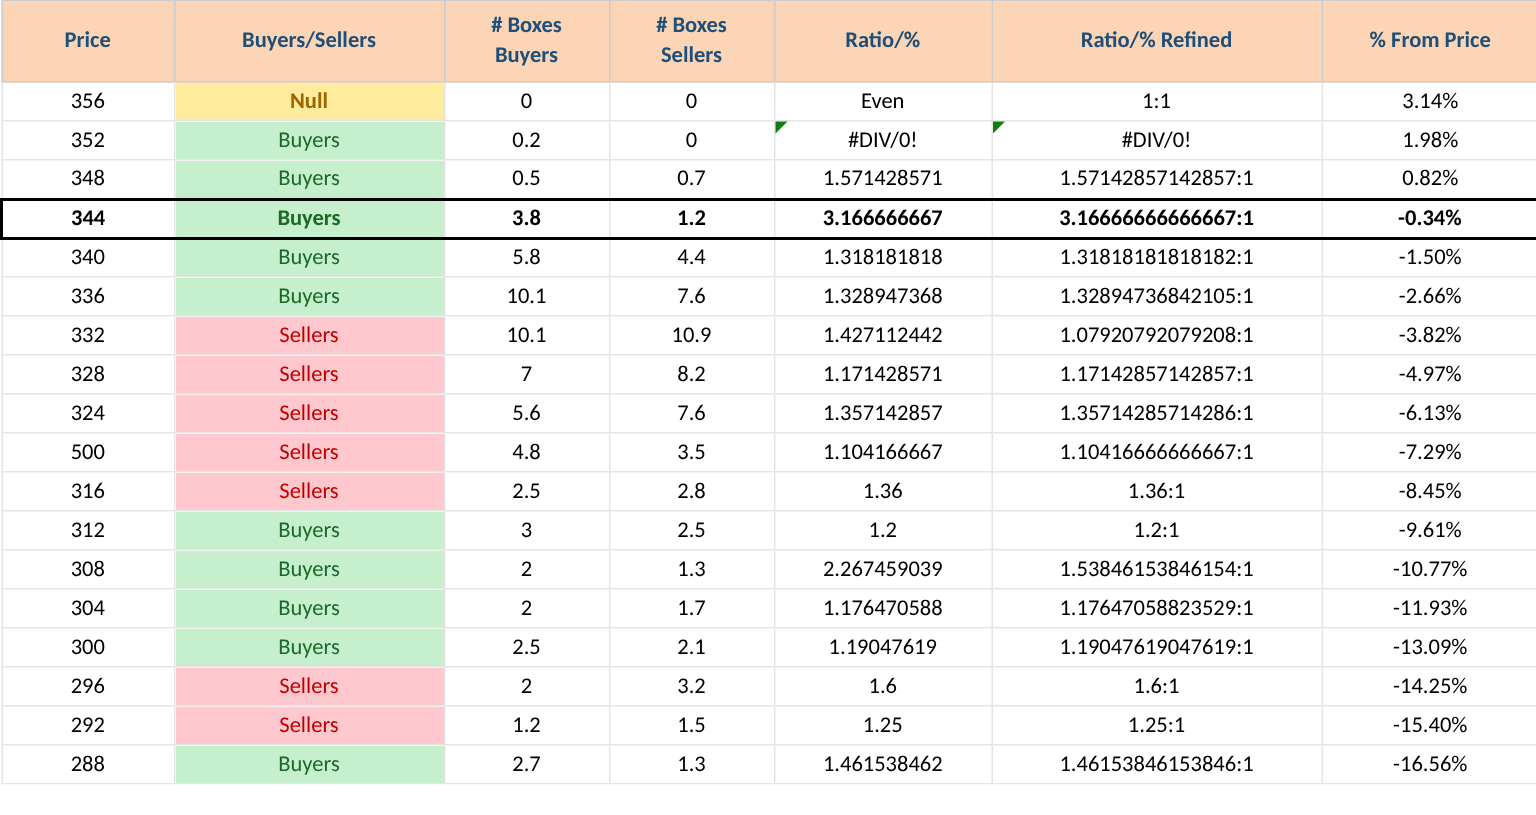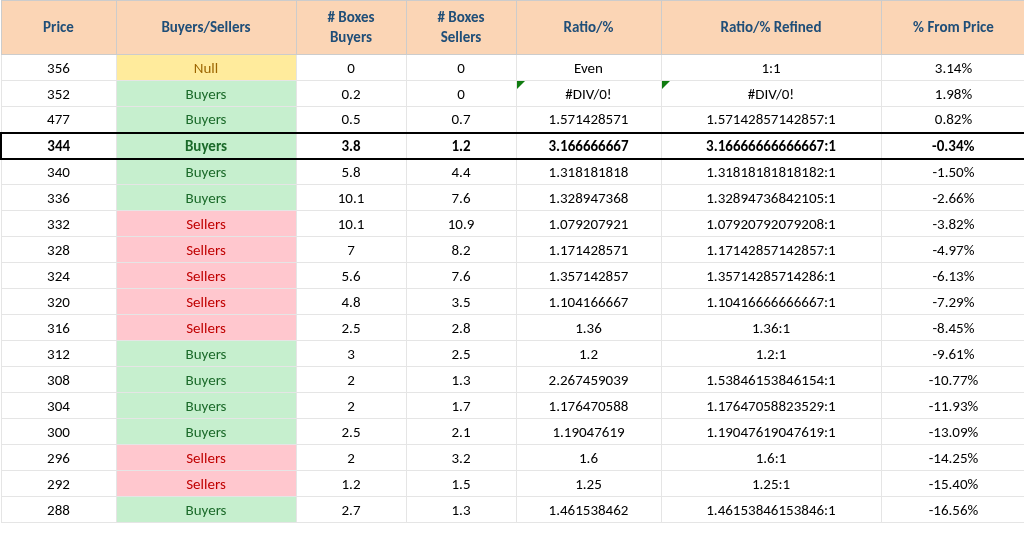--- a/index.html
+++ b/index.html
@@ -37,21 +37,21 @@
       position: relative;
     }
     .col-price   { width: 115px; }
     .col-bs      { width: 180px; }
     .col-boxes-b { width: 110px; }
     .col-boxes-s { width: 110px; }
     .col-ratio   { width: 145px; }
     .col-ratio-r { width: 220px; }
     .col-from    { width: 145px; }
 
-    .bg-null    { background: #FFEB9C; color: #9C6500; font-weight: 400; }
+    .bg-null    { background: #FFEB9C; color: #9C6500; font-weight: 700; }
     .bg-buyers  { background: #C6EFCE; color: #C00000; font-weight: 500; }
     .bg-buyers .txt { color: #1B6A2A; }
     .bg-sellers { background: #FFC7CE; }
     .bg-sellers .txt { color: #C00000; }
     .txt-null   { color: #9C6500; }
     .txt-buyers { color: #1B6A2A; }
     .txt-sellers{ color: #C00000; }
 
     tr.highlight td {
       font-weight: 700;
@@ -122,21 +122,21 @@
       <tr>
         <td>352</td>
         <td class="bg-buyers"><span class="txt txt-buyers">Buyers</span></td>
         <td>0.2</td>
         <td>0</td>
         <td class="err-mark">#DIV/0!</td>
         <td class="err-mark">#DIV/0!</td>
         <td>1.98%</td>
       </tr>
       <tr>
-        <td>477</td>
+        <td>348</td>
         <td class="bg-buyers"><span class="txt txt-buyers">Buyers</span></td>
         <td>0.5</td>
         <td>0.7</td>
         <td>1.571428571</td>
         <td>1.57142857142857:1</td>
         <td>0.82%</td>
       </tr>
       <tr class="highlight">
         <td>344</td>
         <td class="bg-buyers"><span class="txt txt-buyers">Buyers</span></td>
@@ -162,21 +162,21 @@
         <td>7.6</td>
         <td>1.328947368</td>
         <td>1.32894736842105:1</td>
         <td>-2.66%</td>
       </tr>
       <tr>
         <td>332</td>
         <td class="bg-sellers"><span class="txt txt-sellers">Sellers</span></td>
         <td>10.1</td>
         <td>10.9</td>
-        <td>1.079207921</td>
+        <td>1.427112442</td>
         <td>1.07920792079208:1</td>
         <td>-3.82%</td>
       </tr>
       <tr>
         <td>328</td>
         <td class="bg-sellers"><span class="txt txt-sellers">Sellers</span></td>
         <td>7</td>
         <td>8.2</td>
         <td>1.171428571</td>
         <td>1.17142857142857:1</td>
@@ -185,21 +185,21 @@
       <tr>
         <td>324</td>
         <td class="bg-sellers"><span class="txt txt-sellers">Sellers</span></td>
         <td>5.6</td>
         <td>7.6</td>
         <td>1.357142857</td>
         <td>1.35714285714286:1</td>
         <td>-6.13%</td>
       </tr>
       <tr>
-        <td>320</td>
+        <td>500</td>
         <td class="bg-sellers"><span class="txt txt-sellers">Sellers</span></td>
         <td>4.8</td>
         <td>3.5</td>
         <td>1.104166667</td>
         <td>1.10416666666667:1</td>
         <td>-7.29%</td>
       </tr>
       <tr>
         <td>316</td>
         <td class="bg-sellers"><span class="txt txt-sellers">Sellers</span></td>

